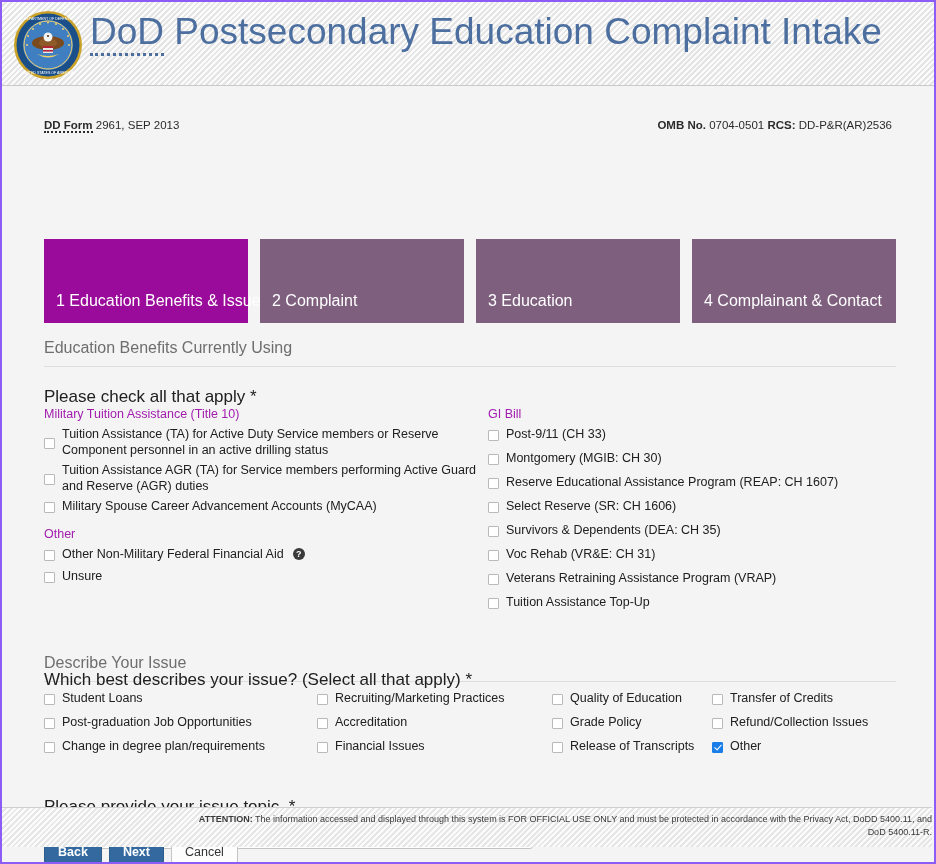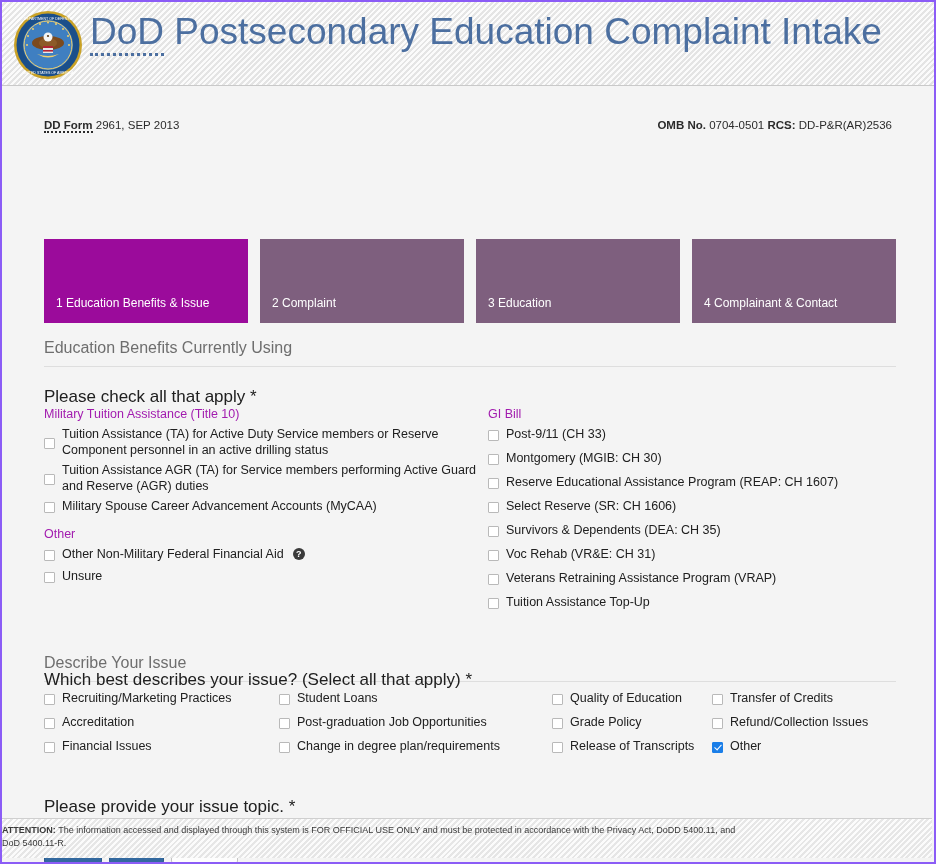--- a/index.html
+++ b/index.html
@@ -84,21 +84,21 @@
     flex: 1 1 0;
     position: relative;
     background: #7e5f7e;
     cursor: pointer;
   }
   .tab.active { background: #9b0b9b; }
   .tab-label {
     position: absolute;
     left: 12px; bottom: 13px;
     color: #ffffff;
-    font-size: 12px;
+    font-size: 16px;
     white-space: nowrap;
   }
 
   
   .section-head {
     font-size: 16px;
     color: #6e6e6e;
     font-weight: 400;
     padding-bottom: 9px;
     border-bottom: 1px solid #dedede;
@@ -235,30 +235,30 @@
   }
   .btn-secondary {
     background: #fdfdfd;
     border: 1px solid #c4c4c4;
     color: #333333;
   }
 
   
   .attention {
     position: absolute;
-    left: 0; bottom: 4px;
+    left: 0; bottom: 15px;
     width: 930px;
     box-sizing: border-box;
     height: 40px;
     padding-top: 5px;
     background:
       repeating-linear-gradient(135deg, rgba(255,255,255,0.85) 0 2px, rgba(230,230,230,0.85) 2px 4px),
       linear-gradient(#ededed, #e4e4e4);
     border-top: 1px solid #cfcfcf;
-    text-align: left;
+    text-align: right;
     font-size: 9px;
     color: #3a3a3a;
     line-height: 13px;
   }
   .attention b { font-weight: bold; }
 </style>
 </head>
 <body>
 
 <div class="app-frame">
@@ -390,47 +390,47 @@
 
       </div>
     </div>
 
     <h2 id="sec-issue" class="section-head">Describe Your Issue</h2>
 
     <div class="issues">
       <div class="prompt">Which best describes your issue? (Select all that apply) *</div>
       <div class="issue-grid">
 
+        <div class="ic ic2">
+          <div class="cb-row">
+            <span class="cb"></span>
+            <span class="cb-label">Student Loans</span>
+          </div>
+          <div class="cb-row">
+            <span class="cb"></span>
+            <span class="cb-label">Post-graduation Job Opportunities</span>
+          </div>
+          <div class="cb-row">
+            <span class="cb"></span>
+            <span class="cb-label">Change in degree plan/requirements</span>
+          </div>
+        </div>
+
         <div class="ic ic1">
           <div class="cb-row">
             <span class="cb"></span>
             <span class="cb-label">Recruiting/Marketing Practices</span>
           </div>
           <div class="cb-row">
             <span class="cb"></span>
             <span class="cb-label">Accreditation</span>
           </div>
           <div class="cb-row">
             <span class="cb"></span>
             <span class="cb-label">Financial Issues</span>
-          </div>
-        </div>
-
-        <div class="ic ic2">
-          <div class="cb-row">
-            <span class="cb"></span>
-            <span class="cb-label">Student Loans</span>
-          </div>
-          <div class="cb-row">
-            <span class="cb"></span>
-            <span class="cb-label">Post-graduation Job Opportunities</span>
-          </div>
-          <div class="cb-row">
-            <span class="cb"></span>
-            <span class="cb-label">Change in degree plan/requirements</span>
           </div>
         </div>
 
         <div class="ic ic3">
           <div class="cb-row">
             <span class="cb"></span>
             <span class="cb-label">Quality of Education</span>
           </div>
           <div class="cb-row">
             <span class="cb"></span>

